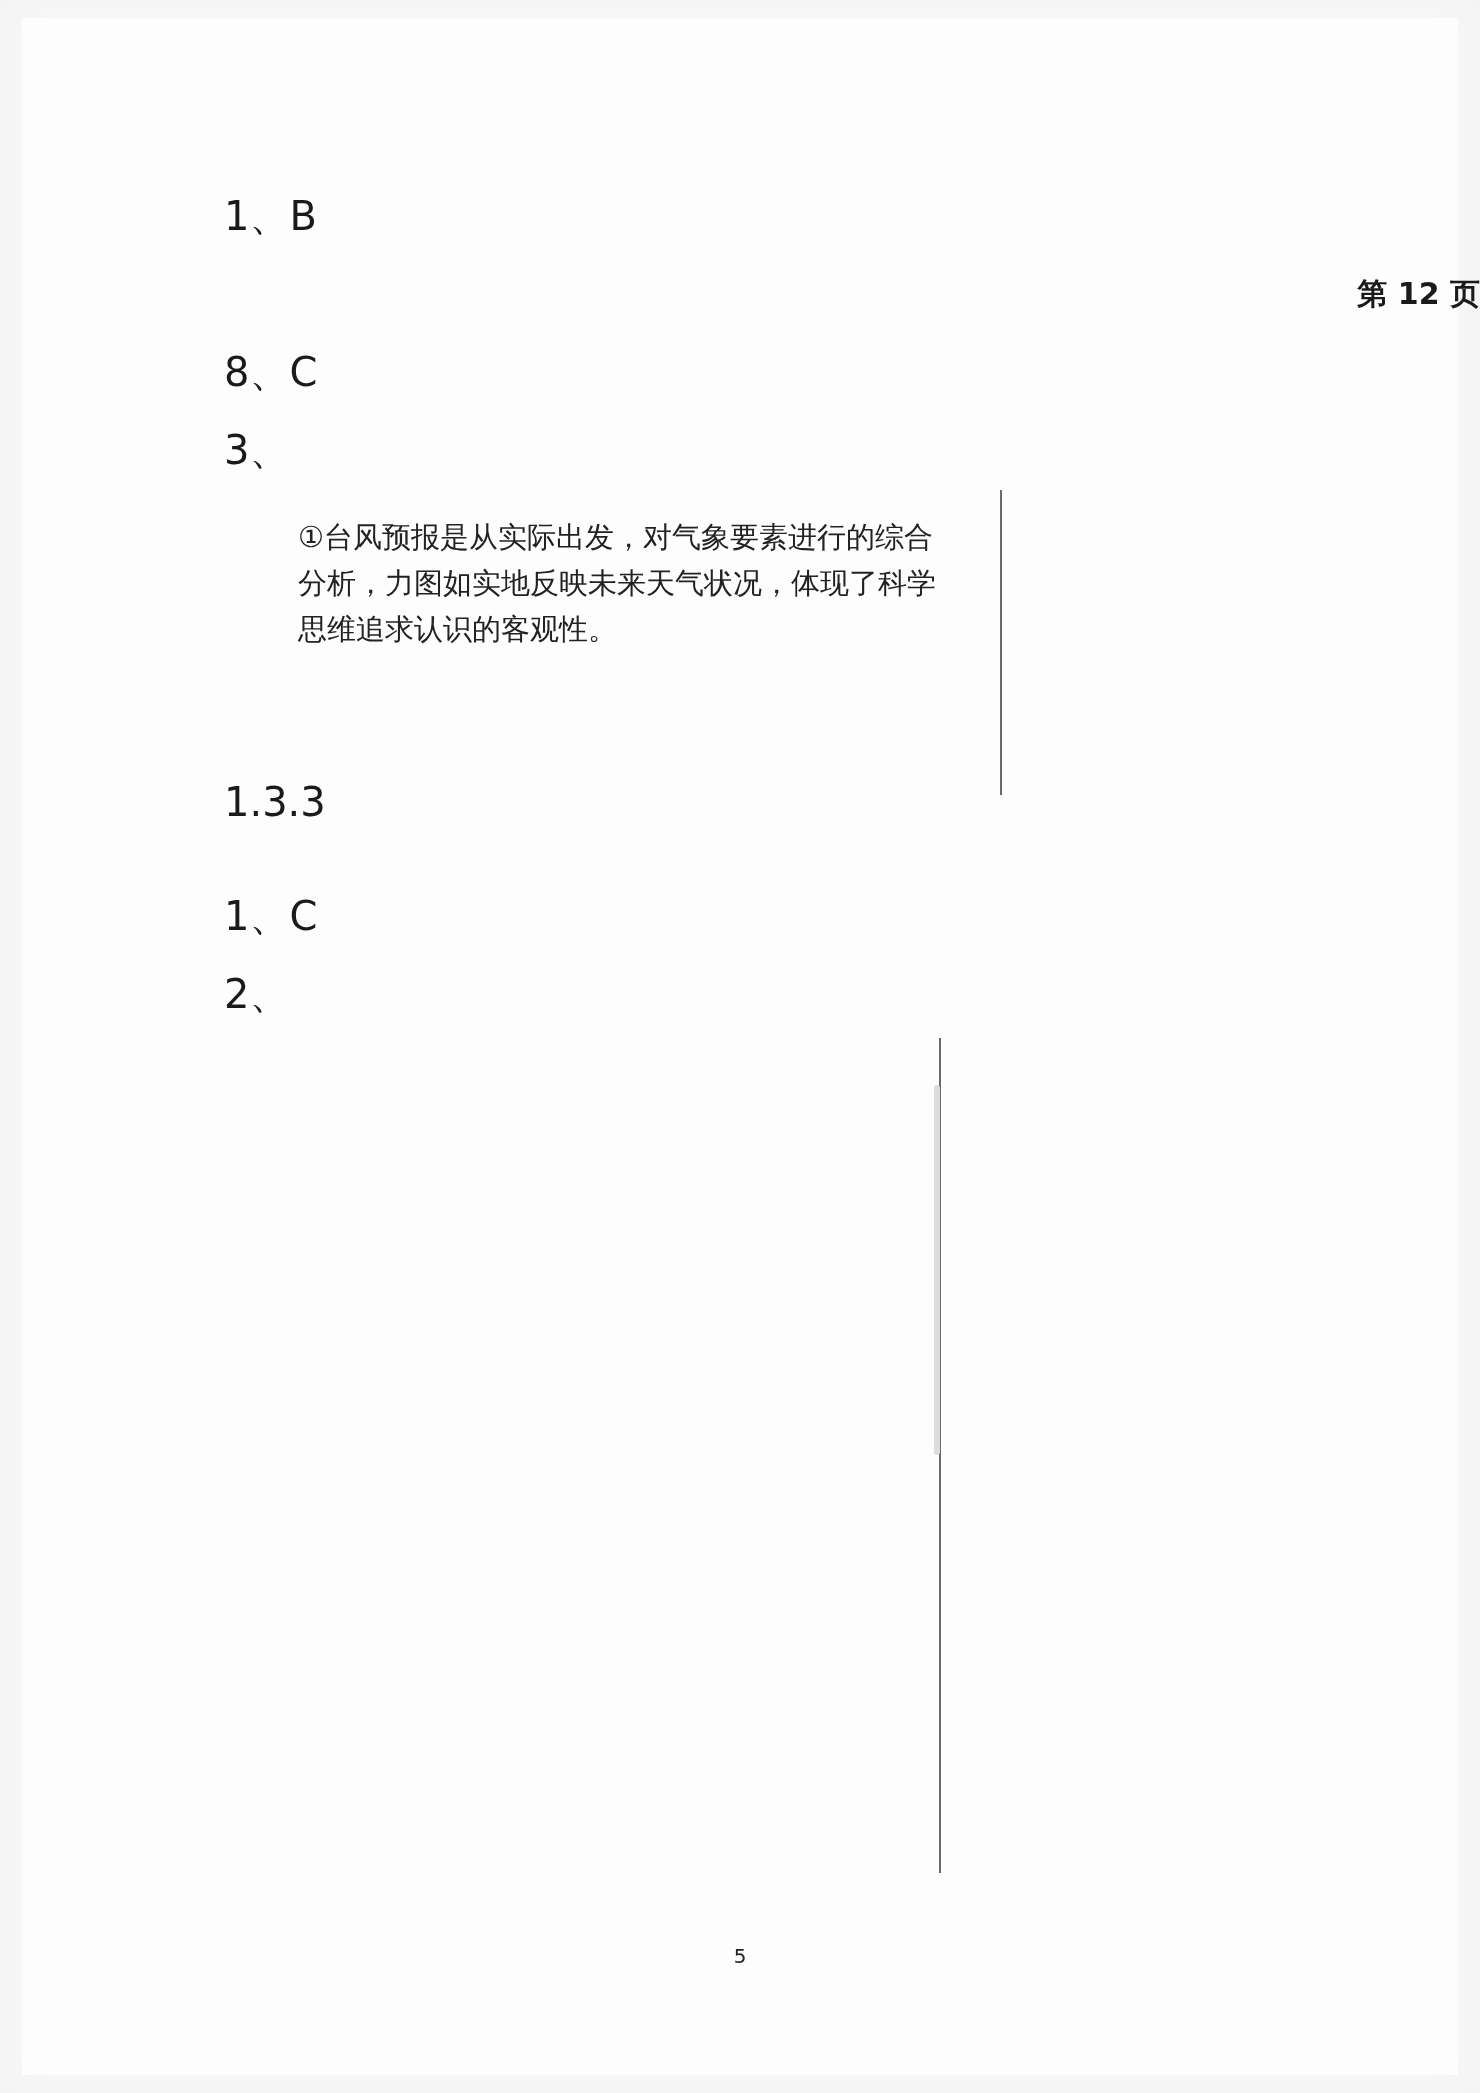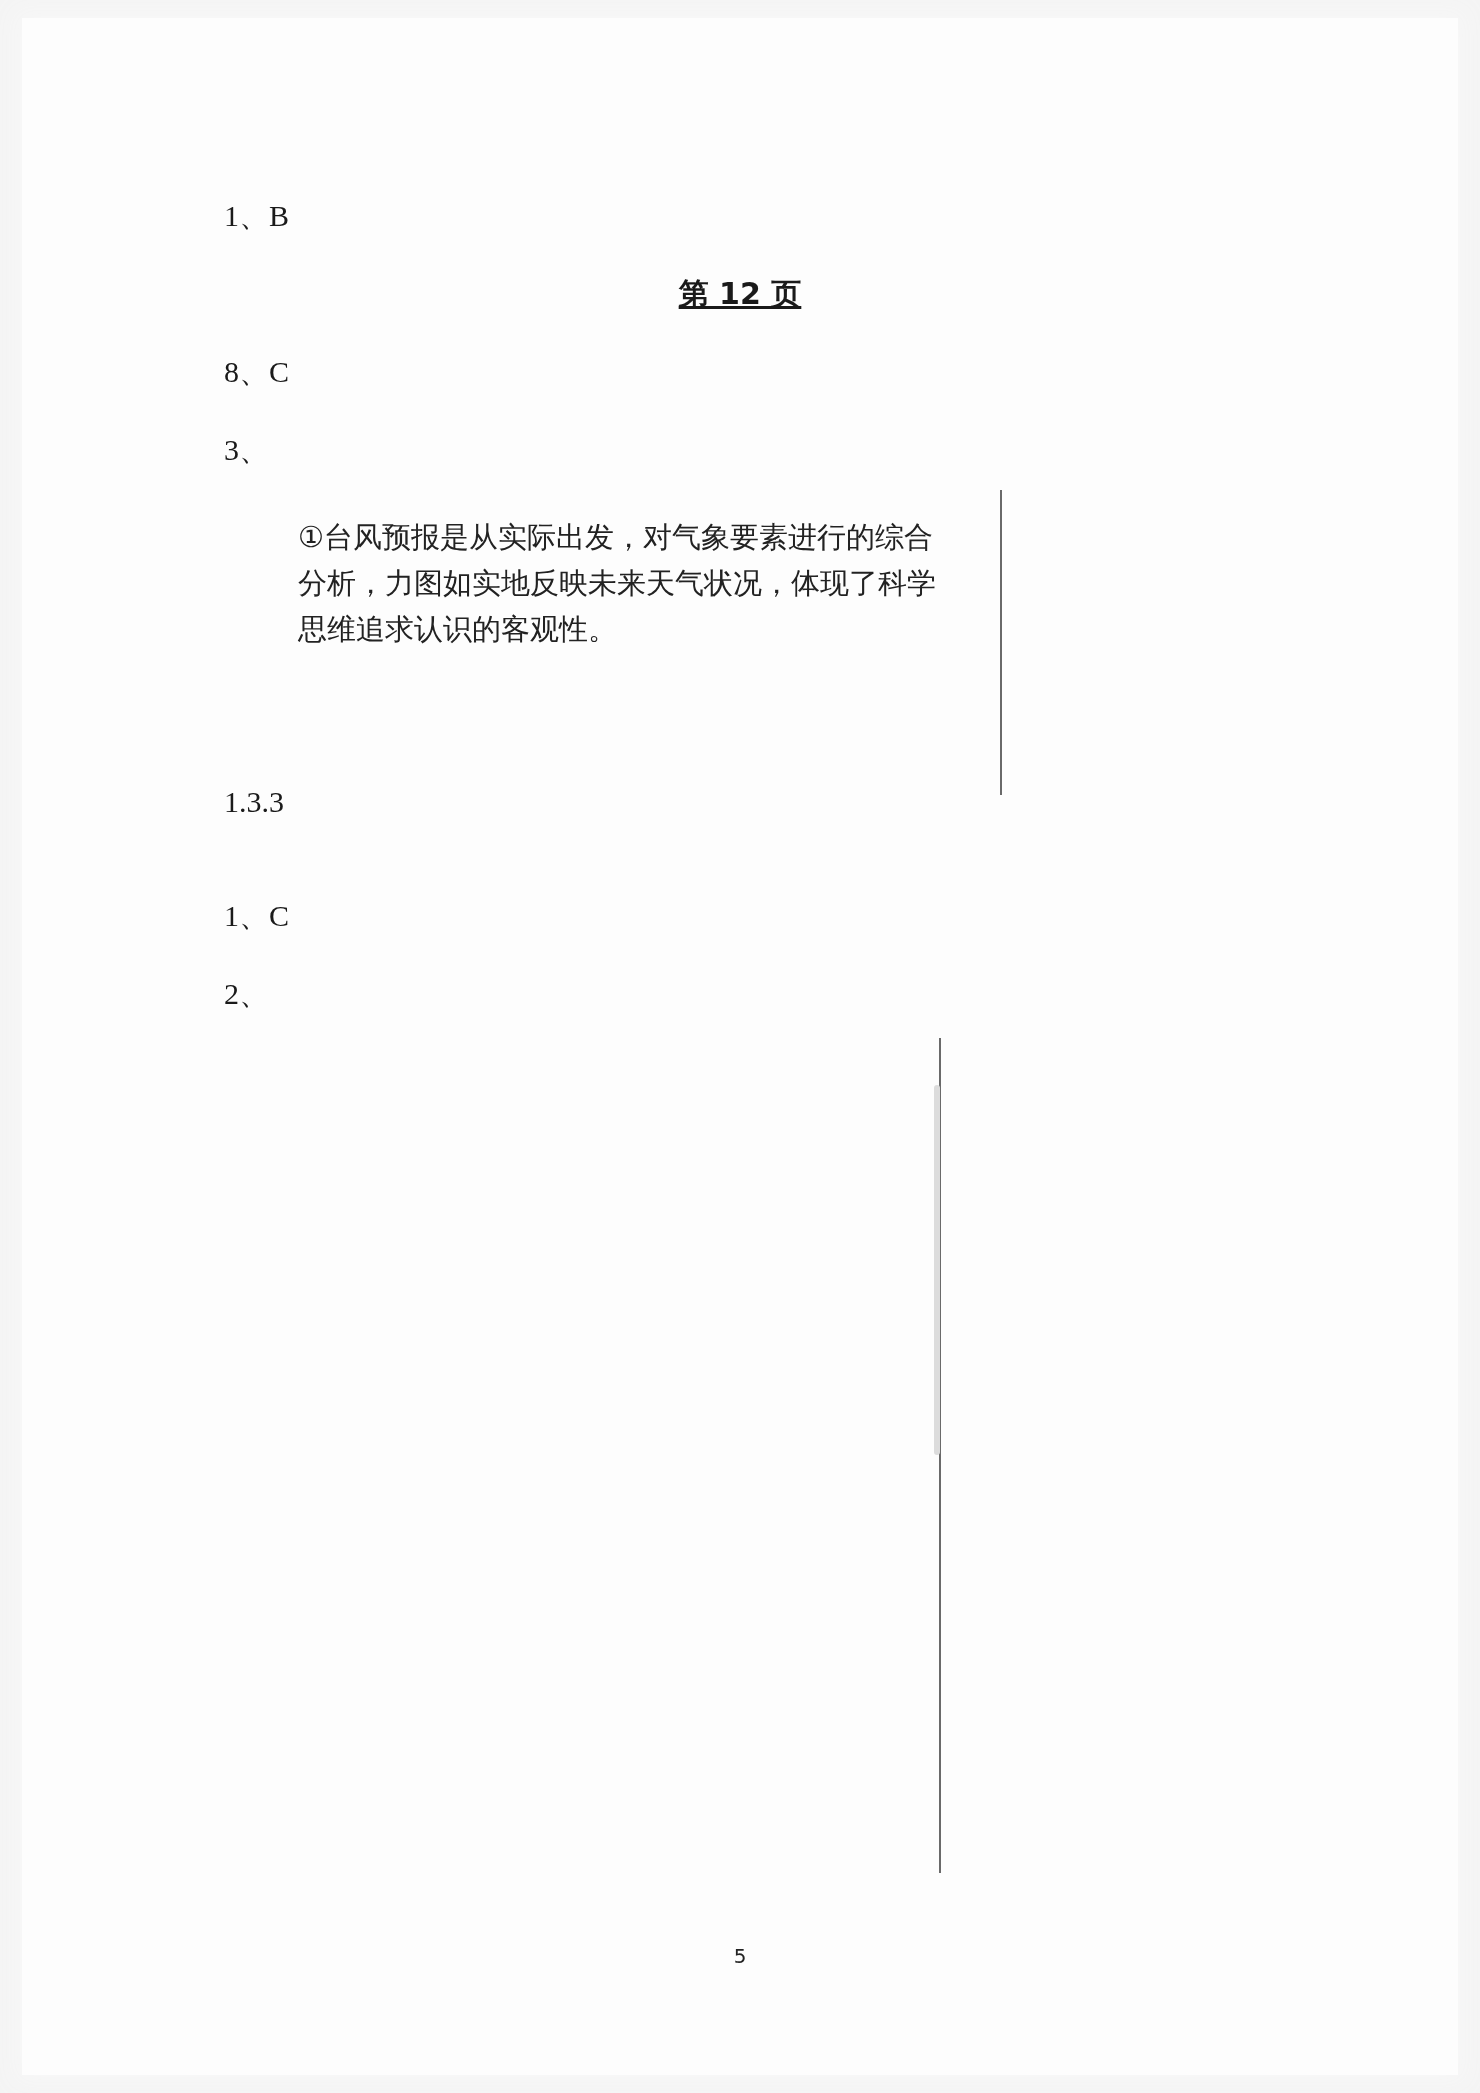--- a/index.html
+++ b/index.html
@@ -19,34 +19,32 @@
       position: absolute;
       left: 22px;
       top: 18px;
       width: 1436px;
       height: 2057px;
       background: #fdfdfd;
       box-shadow: 0 0 24px 10px #f7f7f7;
     }
     .line {
       position: absolute;
-      font-size: 30px;
+      font-size: 40px;
       line-height: 36px;
       white-space: nowrap;
-      font-family: Liberation Serif, serif;
     }
     .heading {
       position: absolute;
       left: 0;
       width: 1480px;
-      text-align: center;
+      text-align: right;
       font-size: 30px;
       font-weight: bold;
       line-height: 36px;
-      text-decoration: underline;
     }
     .answer-box {
       position: absolute;
       border-right: 2px solid #6a6a6a;
     }
     .answer-box .para {
       font-size: 29px;
       line-height: 46px;
       color: #222;
       margin: 0;

